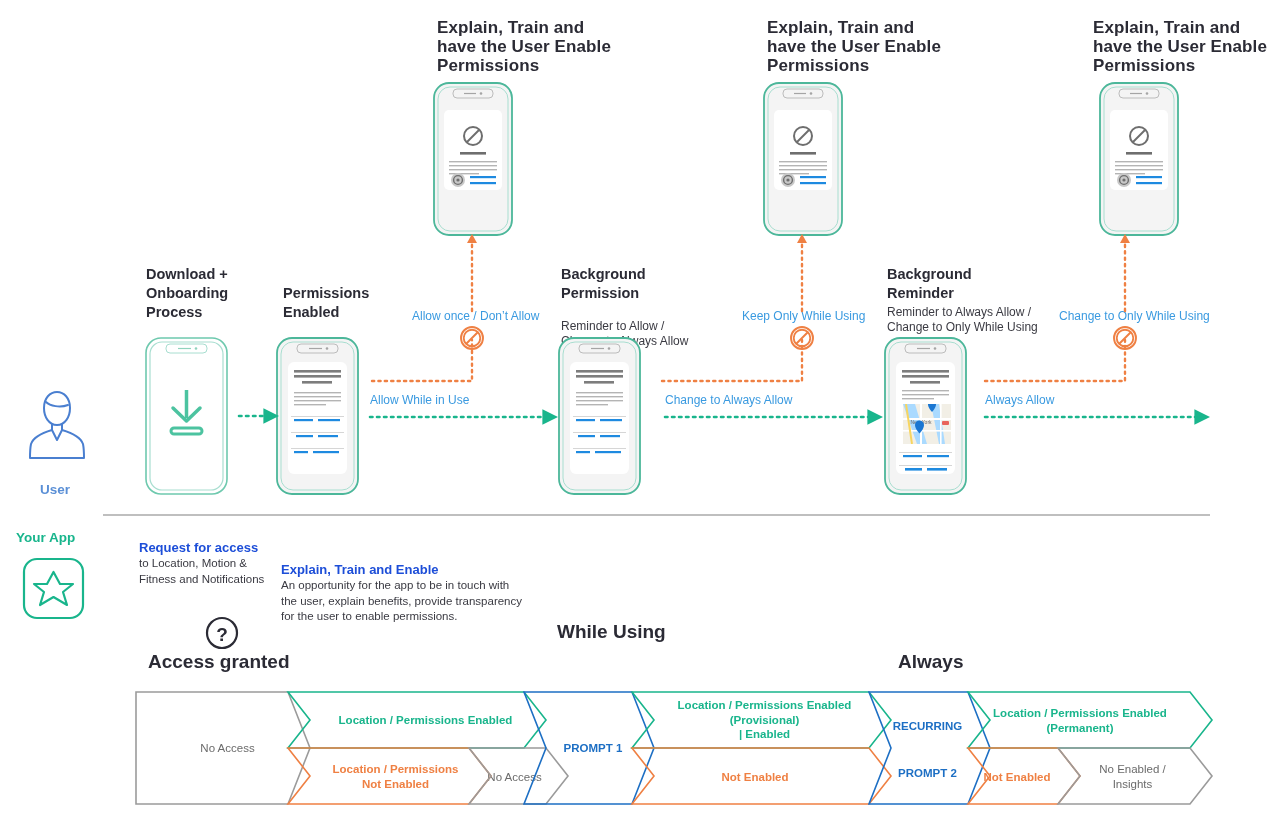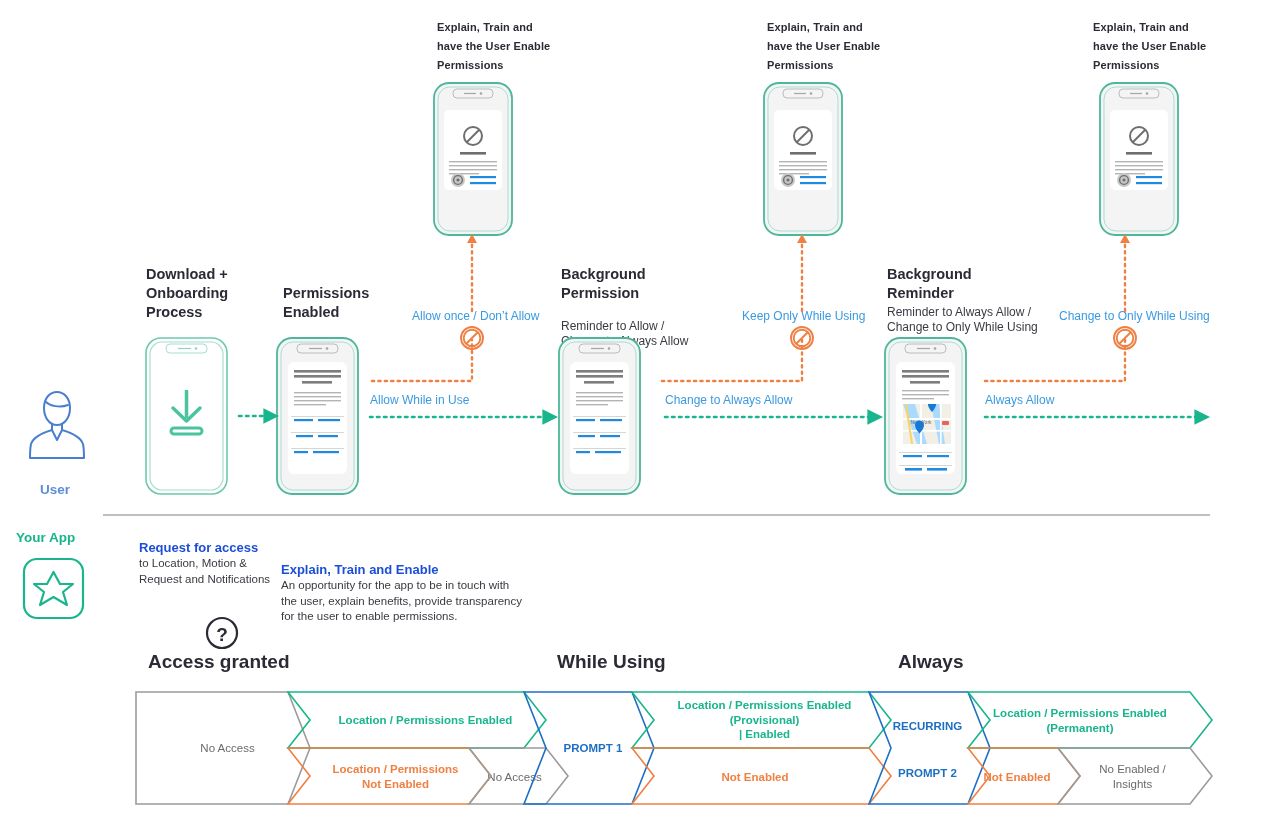--- a/index.html
+++ b/index.html
@@ -8,21 +8,21 @@
     background: #ffffff;
     font-family: "Liberation Sans", sans-serif;
     overflow: hidden;
   }
   #root { position: relative; width: 1280px; height: 832px; }
 
   .abs { position: absolute; }
 
   
   .hdr-top {
-    font-size: 11px; font-weight: bold; color: #2b2b35;
+    font-size: 17px; font-weight: bold; color: #2b2b35;
     line-height: 19px; letter-spacing: .1px;
   }
   .stage-title {
     font-size: 14.5px; font-weight: bold; color: #2b2b35;
     line-height: 19px;
   }
   .stage-sub {
     font-size: 12px; font-weight: normal; color: #3a3a42;
     line-height: 15px;
   }
@@ -108,31 +108,31 @@
   <div class="abs edge-label" style="left:985px; top:393px;">Always Allow</div>
 
   <div class="abs lane-label lane-user" style="left:40px; top:482px;">User</div>
   <div class="abs lane-label lane-app" style="left:16px; top:530px;">Your App</div>
 
   <div class="abs divider" style="left:103px; top:514px; width:1107px;"></div>
 
   <div class="abs" style="left:139px; top:539px; width:135px;">
     <div class="legend-t">Request for access</div>
     <div class="legend-b">to Location, Motion &amp;</div>
-    <div class="legend-b">Request and Notifications</div>
+    <div class="legend-b">Fitness and Notifications</div>
   </div>
   <div class="abs" style="left:281px; top:525px; width:250px;margin-top:36px;">
     <div class="legend-t">Explain, Train and Enable</div>
     <div class="legend-b">An opportunity for the app to be in touch with</div>
     <div class="legend-b">the user, explain benefits, provide transparency</div>
     <div class="legend-b">for the user to enable permissions.</div>
   </div>
 
   <div class="abs phase-title" style="left:148px; top:651px;">Access granted</div>
-  <div class="abs phase-title" style="left:557px; top:651px;">While Using</div>
+  <div class="abs phase-title" style="left:557px; top:621px;">While Using</div>
   <div class="abs phase-title" style="left:898px; top:651px;">Always</div>
 
   <div class="chev-txt plain c-gray" style="left:160px; top:741px; width:135px;">
     <div>No Access</div>
   </div>
   <div class="chev-txt c-green" style="left:318px; top:713px; width:215px;">
     <div>Location / Permissions Enabled</div>
   </div>
   <div class="chev-txt c-blue" style="left:543px; top:741px; width:100px;">
     <div>PROMPT 1</div>

